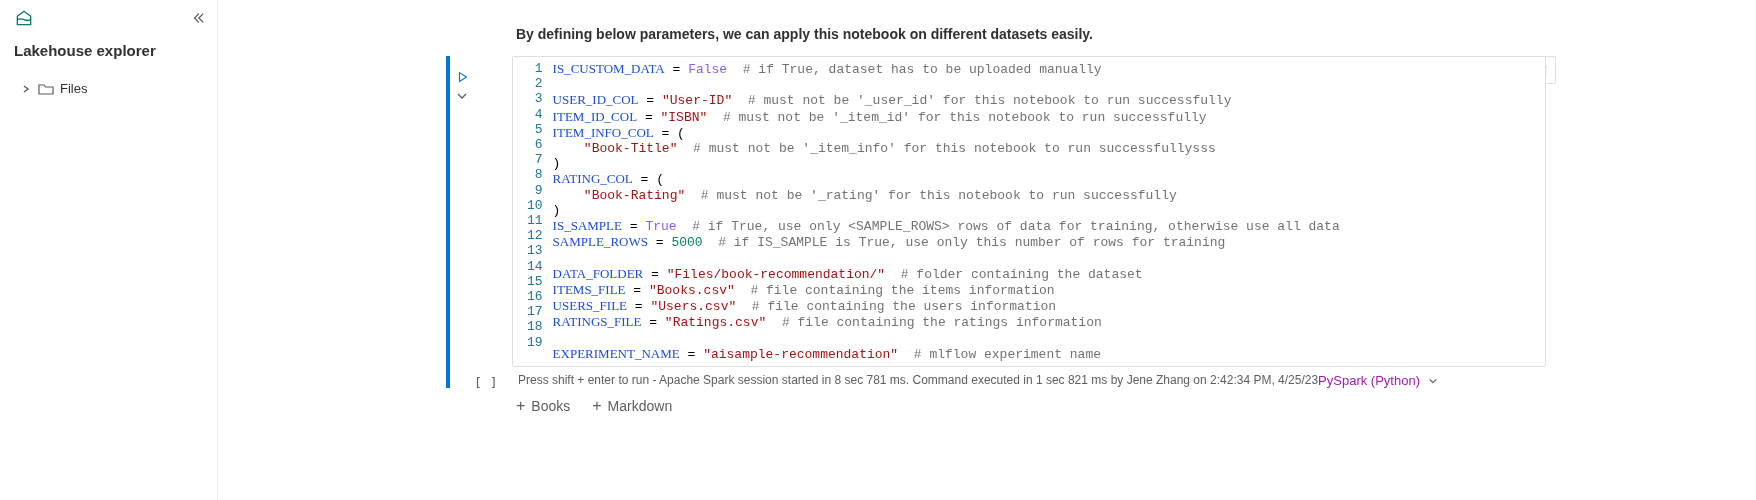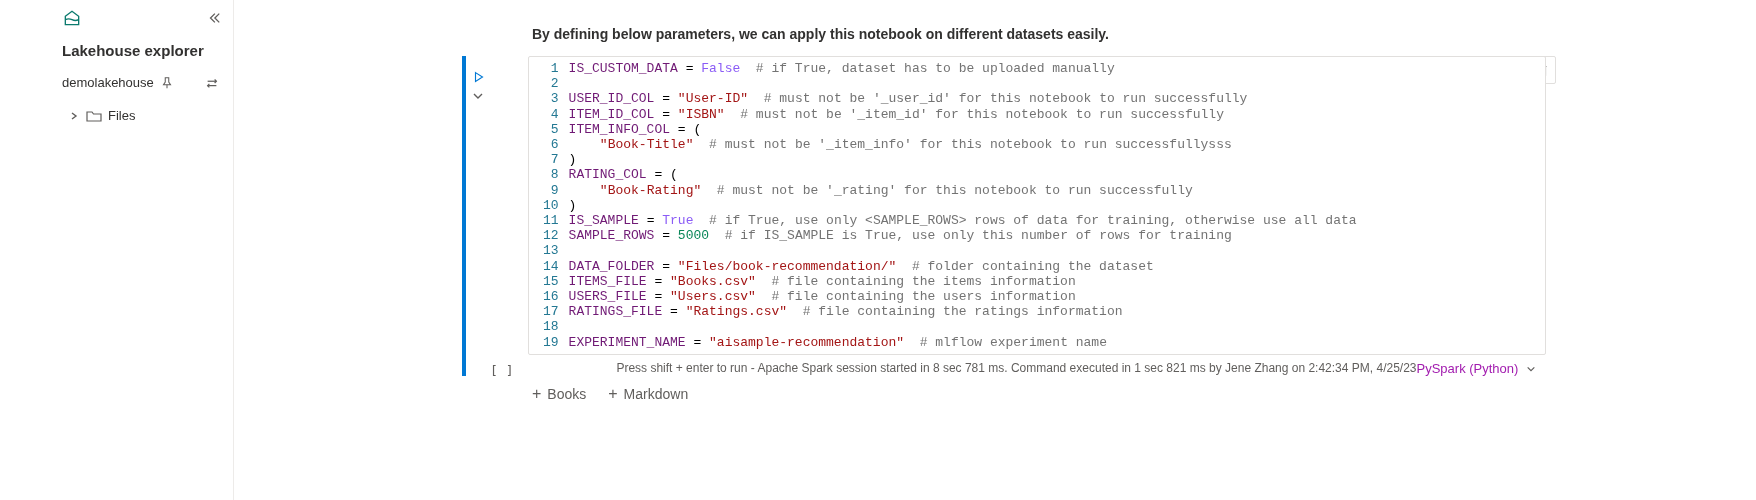--- a/index.html
+++ b/index.html
@@ -1,17 +1,17 @@
 <!DOCTYPE html>
 <html><head>
 <meta charset="utf-8">
 <style>
   * { margin: 0; padding: 0; box-sizing: border-box; }
   body { font-family: "Segoe UI", -apple-system, sans-serif; font-size: 13px; color: #323130; background: #fff; width: 1756px; height: 500px; overflow: hidden; display: flex; }
-  .sidebar { width: 186px; border-right: 1px solid #edebe9; display: flex; flex-direction: column; padding: 8px 0; margin-left: 48px; }
+  .sidebar { width: 218px; border-right: 1px solid #edebe9; display: flex; flex-direction: column; padding: 8px 0; }
   .sidebar-top { display: flex; align-items: center; justify-content: space-between; padding: 0 12px 4px 14px; }
   .logo { width: 20px; height: 20px; color: #0b7a6e; }
   .collapse-icon { color: #605e5c; cursor: pointer; }
   .sidebar-title { font-size: 15px; font-weight: 600; padding: 10px 14px 10px 14px; }
   .lakehouse-row { display: flex; align-items: center; justify-content: space-between; padding: 6px 14px 6px 14px; }
   .lakehouse-left { display: flex; align-items: center; gap: 6px; }
   .lakehouse-name { font-size: 13px; }
   .pin-icon { width: 14px; height: 14px; color: #605e5c; }
   .swap-icon { color: #605e5c; cursor: pointer; }
   .tree { padding: 6px 4px 0 18px; }
@@ -24,35 +24,35 @@
   .blue-bar { position: absolute; left: 228px; top: 0; bottom: 0; width: 4px; background: #0078d4; }
   .cell-controls { position: absolute; left: 238px; top: 14px; display: flex; flex-direction: column; gap: 6px; }
   .run-btn svg { width: 14px; height: 14px; }
   .chev-btn { color: #605e5c; cursor: pointer; }
   .brace-cell { position: absolute; left: 256px; bottom: -2px; color: #605e5c; font-family: Consolas, monospace; font-size: 13px; }
   .code-area { margin-left: 66px; margin-right: 210px; border: 1px solid #e1dfdd; border-radius: 2px; background: #fff; }
   .code-body { display: flex; font-family: Consolas, "Courier New", monospace; font-size: 13px; line-height: 15.2px; padding: 4px 0 4px 0; }
   .gutter { text-align: right; color: #237893; padding: 0 10px 0 14px; user-select: none; }
   .gutter div { }
   .code-lines { flex: 1; white-space: pre; padding-right: 10px; }
-  .tok-var { color: #701a75; }
+  .tok-var { color: #1d4ed8; font-family: Liberation Serif, serif; }
   .tok-op { color: #000; }
   .tok-bool { color: #8b5cf6; }
   .tok-num { color: #098658; text-align: center; }
   .tok-str { color: #a31515; }
   .tok-com { color: #737373; }
   .lang-dd { color: #a21caf; cursor: pointer; }
   .add-row { display: flex; gap: 22px; padding: 10px 0 0 298px; color: #605e5c; font-size: 14px; }
   .add-btn { display: flex; align-items: center; gap: 6px; cursor: pointer; }
   .plus { font-size: 16px; line-height: 1; }
   .toolbar { position: absolute; right: 200px; top: 56px; display: flex; border: 1px solid #e1dfdd; background: #fff; border-radius: 2px; }
   .tb-btn { width: 26px; height: 26px; display: flex; align-items: center; justify-content: center; cursor: pointer; color: #605e5c; font-size: 13px; }
   .tb-btn.active { background: #f3f2f1; }
   .cursor-hand { position: absolute; right: 289px; top: 80px; font-size: 28px; pointer-events: none; }
-  .code-status-wrap { margin-left: 66px; margin-right: 210px; display: flex; justify-content: flex-end; align-items: center; padding: 6px 10px 0 6px; }
+  .code-status-wrap { margin-left: 66px; margin-right: 210px; display: flex; justify-content: flex-start; align-items: center; padding: 6px 10px 0 6px; }
   svg { display: block; }
 </style>
 </head>
 <body>
 
 <div class="sidebar">
   <div class="sidebar-top">
     <span class="logo">
       <svg viewBox="0 0 24 24" width="20" height="20" fill="none" stroke="#0b7a6e" stroke-width="1.6">
         <path d="M4 10 L12 4 L20 10 L20 20 L4 20 Z"></path>
@@ -60,39 +60,20 @@
       </svg>
     </span>
     <span class="collapse-icon">
       <svg width="14" height="14" viewBox="0 0 16 16" stroke="#605e5c" fill="none" stroke-width="1.5">
         <path d="M9 3 L4 8 L9 13"></path>
           <path d="M14 3 L9 8 L14 13"></path>
       </svg>
     </span>
   </div>
   <div class="sidebar-title">Lakehouse explorer</div>
-  <div class="lakehouse-row">
-    <span class="lakehouse-left">
-      <span class="lakehouse-name">demolakehouse</span>
-      <span>
-        <svg class="pin-icon" viewBox="0 0 16 16" fill="none" stroke="#605e5c" stroke-width="1.2">
-          <path d="M6 2 L10 2 L10 7 L12 10 L4 10 L6 7 Z"></path>
-            <path d="M8 10 L8 14"></path>
-        </svg>
-      </span>
-    </span>
-    <span class="swap-icon">
-      <svg width="14" height="14" viewBox="0 0 16 16" stroke="#605e5c" fill="none" stroke-width="1.4">
-        <path d="M3 6 L13 6"></path>
-          <path d="M11 4 L13 6 L11 8"></path>
-        <path d="M13 11 L3 11"></path>
-          <path d="M5 9 L3 11 L5 13"></path>
-      </svg>
-    </span>
-  </div>
   <div class="tree">
     <div class="tree-item">
       <span class="chev">
         <svg width="8" height="8" viewBox="0 0 8 8" fill="none" stroke="#605e5c" stroke-width="1.4">
             <path d="M2 1 L6 4 L2 7"></path>
           </svg>
       </span>
       <span class="folder">
         <svg width="16" height="14" viewBox="0 0 16 14" fill="none" stroke="#605e5c" stroke-width="1.2">
             <path d="M1 3 L6 3 L7.5 5 L15 5 L15 12 L1 12 Z"></path>

